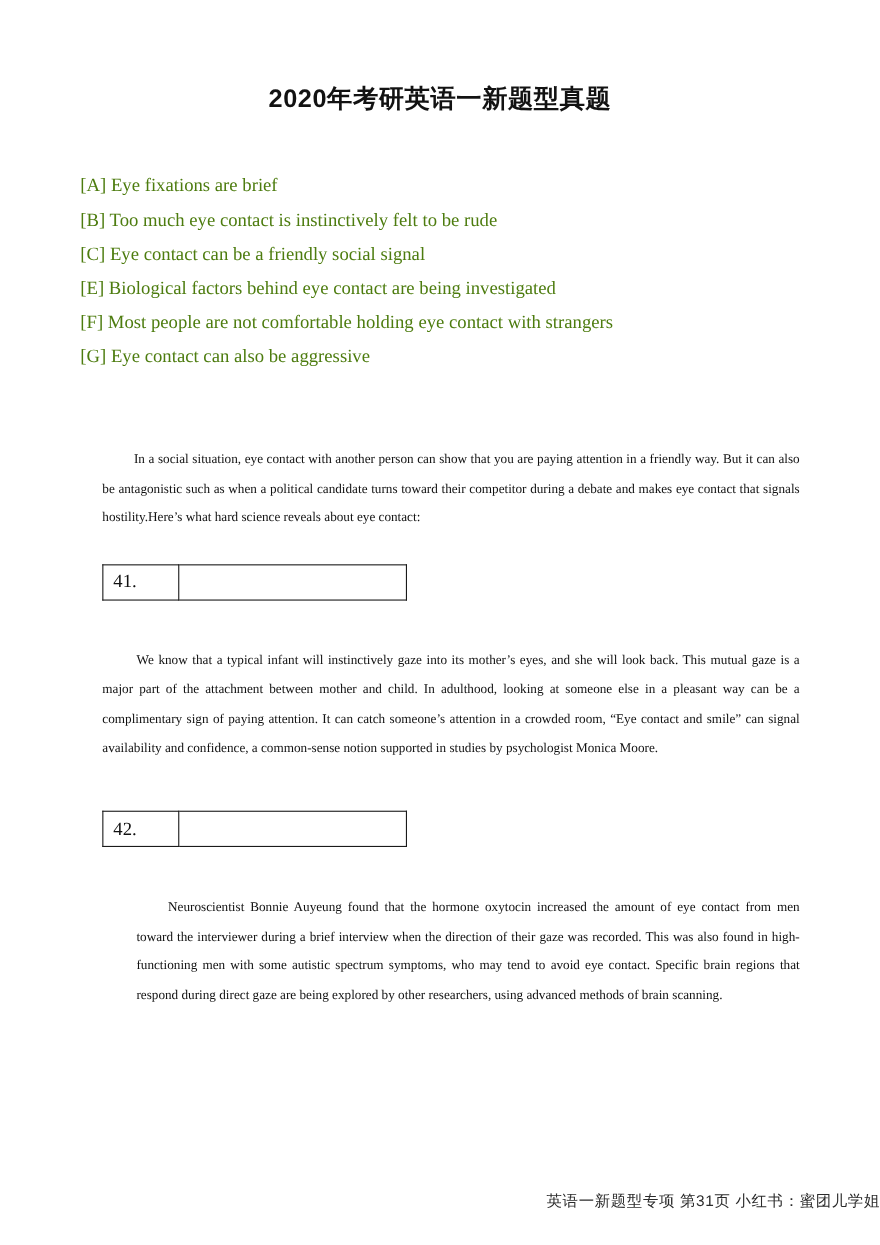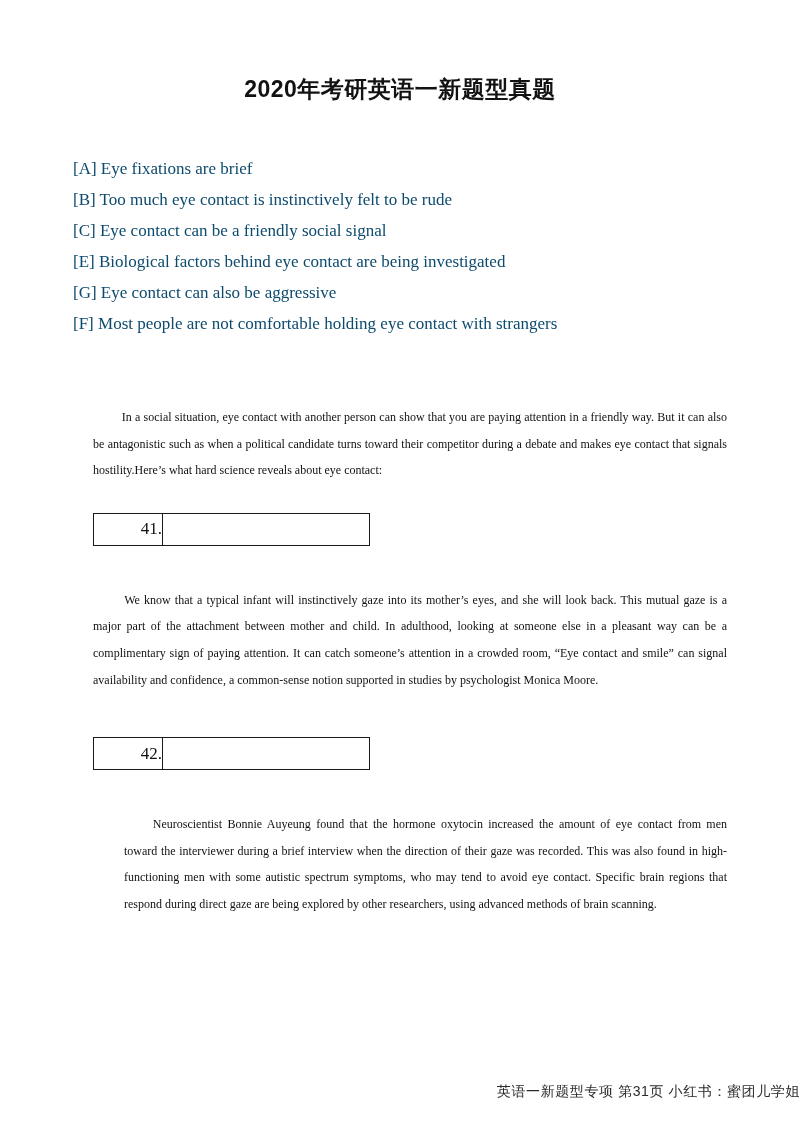--- a/index.html
+++ b/index.html
@@ -38,21 +38,21 @@
   
   .options {
     position: absolute;
     left: 73px;
     top: 153px;
     width: 660px;
   }
   .option-item {
     font-size: 17px;
     line-height: 31px;
-    color: #0c4a6e;
+    color: #4d7c0f;
     white-space: nowrap;
   }
 
   
   .body-col {
     position: absolute;
     left: 93px;
     top: 404px;
     width: 634px;
   }
@@ -81,21 +81,20 @@
     width: 256px;
     margin: 0;
   }
   .answer-box td {
     border: 1.4px solid #1a1a1a;
     height: 31px;
     font-size: 17px;
     padding: 0 0 0 9px;
     vertical-align: middle;
     color: #111111;
-    text-align: right;
   }
   .answer-box td.num-cell { width: 59px; }
   .answer-box td.blank-cell { width: 197px; }
 
   
   .footer {
     position: absolute;
     left: 0;
     top: 1083px;
     width: 800px;
@@ -111,22 +110,22 @@
 
 <div class="page">
 
   <div class="doc-title">2020年考研英语一新题型真题</div>
 
   <div class="options">
     <div class="option-item">[A] Eye fixations are brief</div>
     <div class="option-item">[B] Too much eye contact is instinctively felt to be rude</div>
     <div class="option-item">[C] Eye contact can be a friendly social signal</div>
     <div class="option-item">[E] Biological factors behind eye contact are being investigated</div>
+    <div class="option-item">[F] Most people are not comfortable holding eye contact with strangers</div>
     <div class="option-item">[G] Eye contact can also be aggressive</div>
-    <div class="option-item">[F] Most people are not comfortable holding eye contact with strangers</div>
   </div>
 
   <div class="body-col">
 
     <p class="para p-one">In a social situation, eye contact with another person can show that you are paying attention in a friendly way. But it can also be antagonistic such as when a political candidate turns toward their competitor during a debate and makes eye contact that signals hostility.Here’s what hard science reveals about eye contact:</p>
 
     <div class="gap-before-box"></div>
 
     <table class="answer-box">
       <tbody>

